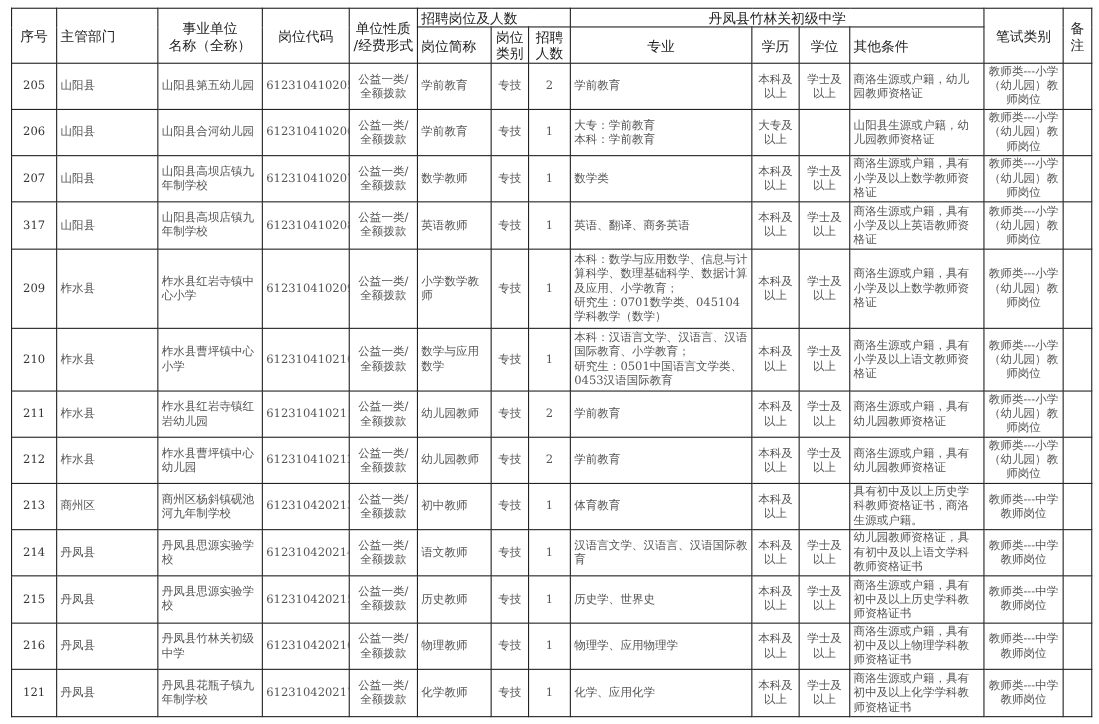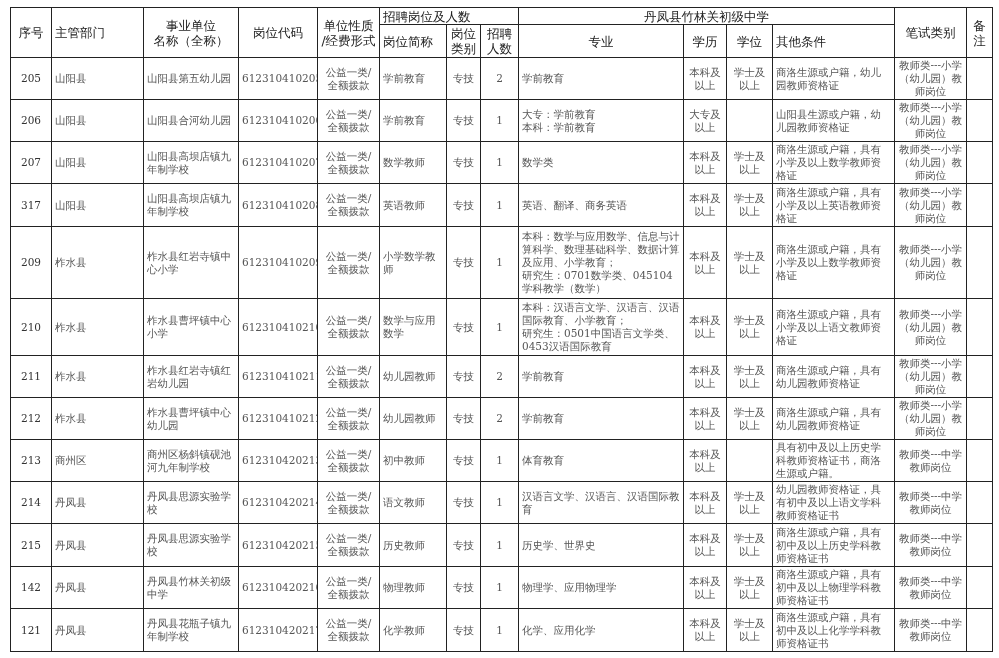--- a/index.html
+++ b/index.html
@@ -269,21 +269,21 @@
     <td class="l dim pre">历史学、世界史</td>
     <td class="c dim pre">本科及
 以上</td>
     <td class="c dim pre">学士及
 以上</td>
     <td class="l dim">商洛生源或户籍，具有初中及以上历史学科教师资格证书</td>
     <td class="c dim">教师类---中学教师岗位</td>
     <td class="c"></td>
   </tr>
       <tr style="height: 42px;">
-    <td class="c num">142</td>
+    <td class="c num">216</td>
     <td class="l dim">丹凤县</td>
     <td class="l dim">丹凤县竹林关初级中学</td>
     <td class="l dim num">612310420216</td>
     <td class="c dim pre">公益一类/
 全额拨款</td>
     <td class="l dim">物理教师</td>
     <td class="c dim">专技</td>
     <td class="c dim num">1</td>
     <td class="l dim pre">物理学、应用物理学</td>
     <td class="c dim pre">本科及

